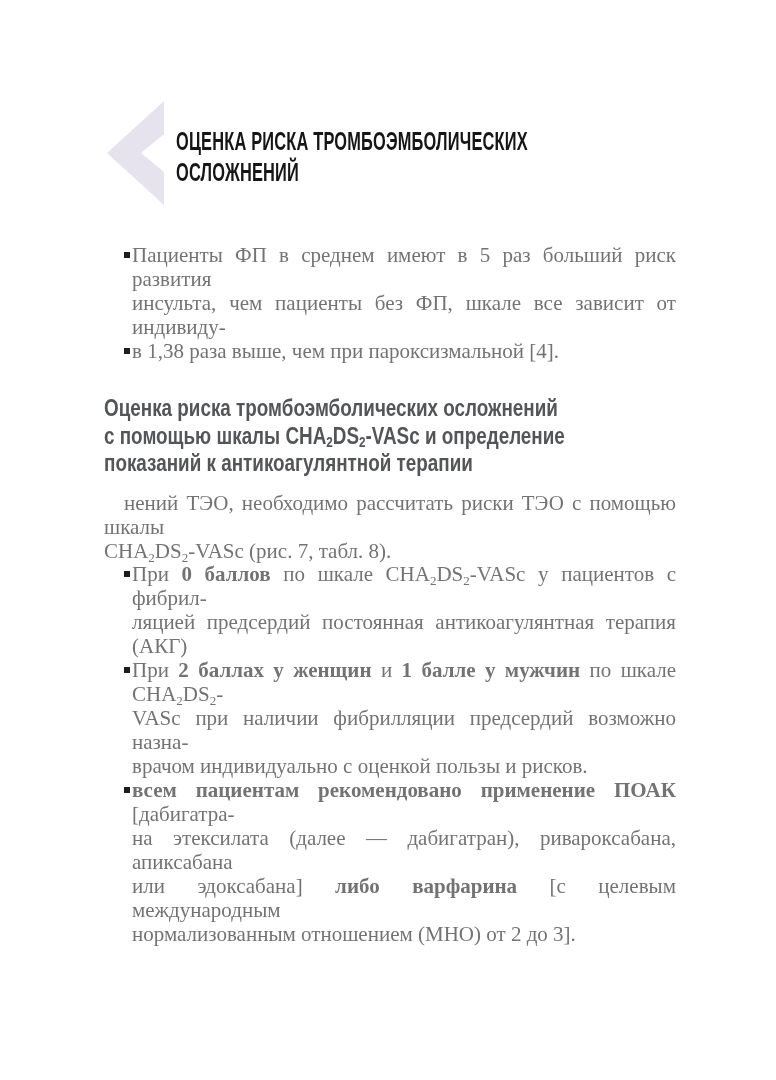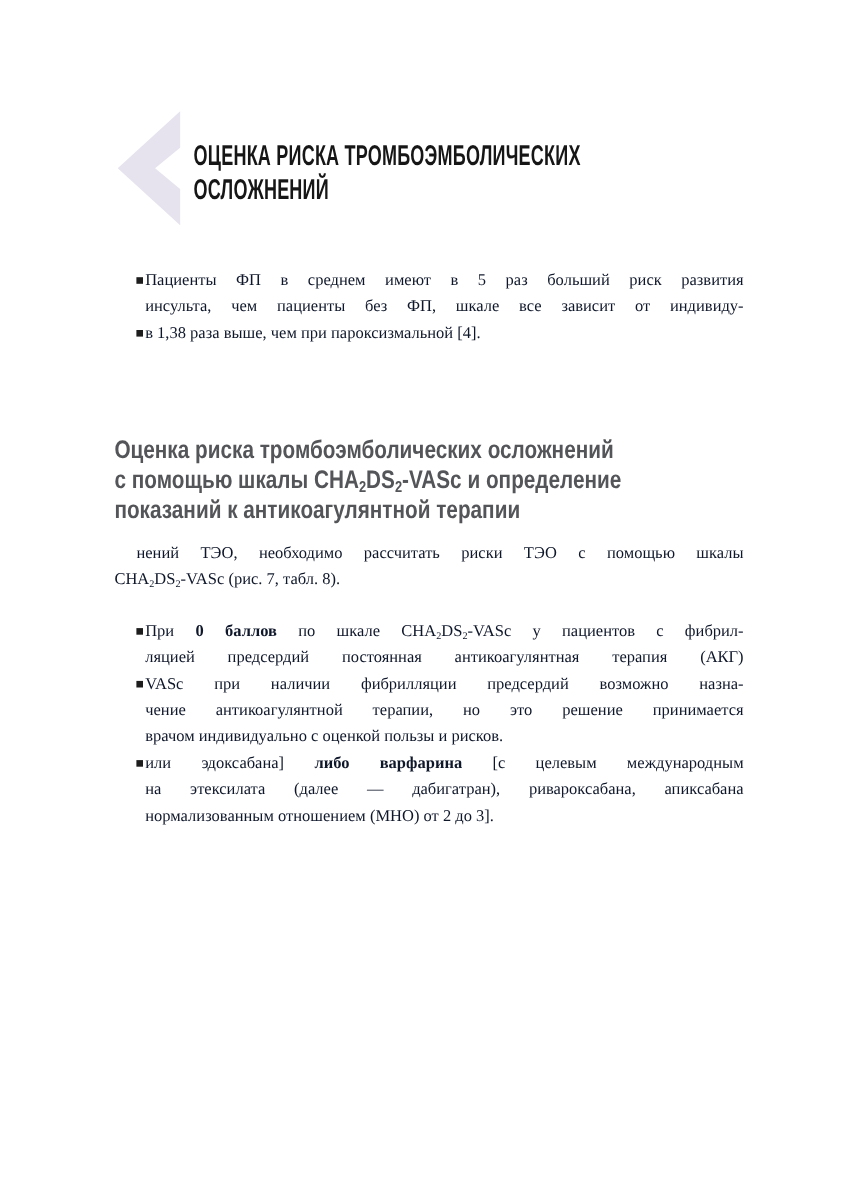--- a/index.html
+++ b/index.html
@@ -34,22 +34,22 @@
     transform: scaleX(0.63);
     transform-origin: left top;
     white-space: nowrap;
   }
 
   
   .col {
     position: absolute;
     left: 104px;
     width: 572px;
-    color: #0f172a;
-    font-size: 15px;
+    color: #737373;
+    font-size: 21px;
     line-height: 24px;
   }
 
   
   .tline { display: block; text-align: justify; text-align-last: justify; }
   .tline.tlast { text-align-last: left; }
   .bold { font-weight: bold; }
   .subsc { font-size: 0.62em; position: relative; top: 0.28em; line-height: 0; }
 
   
@@ -127,28 +127,29 @@
     <li>
       <span class="bullet-sq"></span>
       <div>
           <span class="tline"><span>При </span><span class="bold">0 баллов</span><span> по шкале CHA</span><span class="subsc">2</span><span>DS</span><span class="subsc">2</span><span>-VASc у пациентов с фибрил-</span></span>
           <span class="tline"><span>ляцией предсердий постоянная антикоагулянтная терапия (АКГ)</span></span>
         </div>
     </li>
     <li>
       <span class="bullet-sq"></span>
       <div>
+          <span class="tline"><span>При </span><span class="bold">2 баллах у женщин</span><span> и </span><span class="bold">1 балле у мужчин</span><span> по шкале CHA</span><span class="subsc">2</span><span>DS</span><span class="subsc">2</span><span>-</span></span>
           <span class="tline"><span>VASc при наличии фибрилляции предсердий возможно назна-</span></span>
-          <span class="tline"><span>чение антикоагулянтной терапии, но это решение принимается</span></span>
           <span class="tline tlast"><span>врачом индивидуально с оценкой пользы и рисков.</span></span>
         </div>
     </li>
     <li>
       <span class="bullet-sq"></span>
       <div>
+          <span class="tline"><span class="bold">всем пациентам рекомендовано применение ПОАК</span><span> [дабигатра-</span></span>
+          <span class="tline"><span>на этексилата (далее — дабигатран), ривароксабана, апиксабана</span></span>
           <span class="tline"><span>или эдоксабана] </span><span class="bold">либо варфарина</span><span> [с целевым международным</span></span>
-          <span class="tline"><span>на этексилата (далее — дабигатран), ривароксабана, апиксабана</span></span>
           <span class="tline tlast"><span>нормализованным отношением (МНО) от 2 до 3].</span></span>
         </div>
     </li>
   </ul>
 
 </div>
 
 </body></html>

